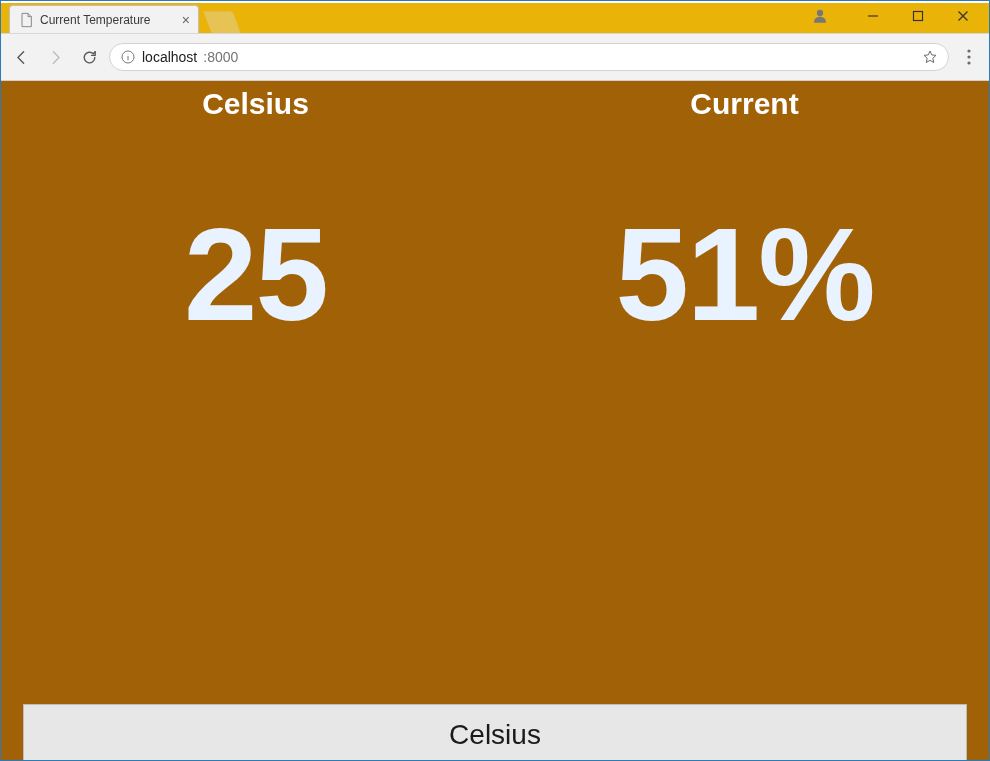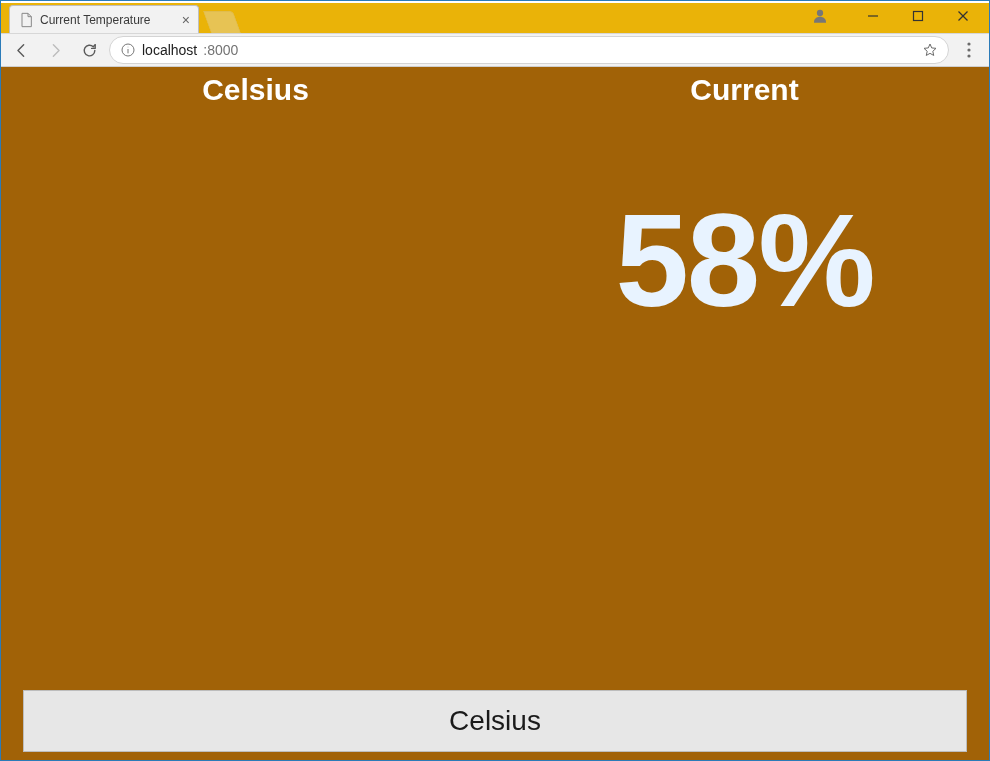--- a/index.html
+++ b/index.html
@@ -104,21 +104,21 @@
       height: 22px;
       background: #e2e2e2;
       margin-left: 8px;
       transform: skewX(20deg);
       border-top-right-radius: 4px;
       opacity: .35;
       border: 1px solid #cfcfcf;
       border-bottom: none;
     }
     .toolbar {
-      height: 34px;
+      height: 48px;
       background: #f2f2f2;
       border-top: 1px solid #d7d7d7;
       border-bottom: 1px solid #cfcfcf;
       display: flex;
       align-items: center;
       padding: 0 6px;
       gap: 6px;
     }
     .nav-btn {
       width: 28px;
@@ -332,23 +332,24 @@
         <circle cx="2" cy="8" r="1.6"></circle>
         <circle cx="2" cy="14" r="1.6"></circle>
       </svg>
   </div>
 </div>
 
 <div class="viewport">
   <div class="readings">
     <div class="reading">
       <div class="label">Celsius</div>
+      <div class="value">25</div>
     </div>
     <div class="reading">
       <div class="label">Current</div>
-      <div class="value">58%</div>
+      <div class="value">51%</div>
     </div>
   </div>
 
   <div class="button-bar">
     <button class="unit-btn">Celsius</button>
   </div>
 </div>
 
 </body></html>

